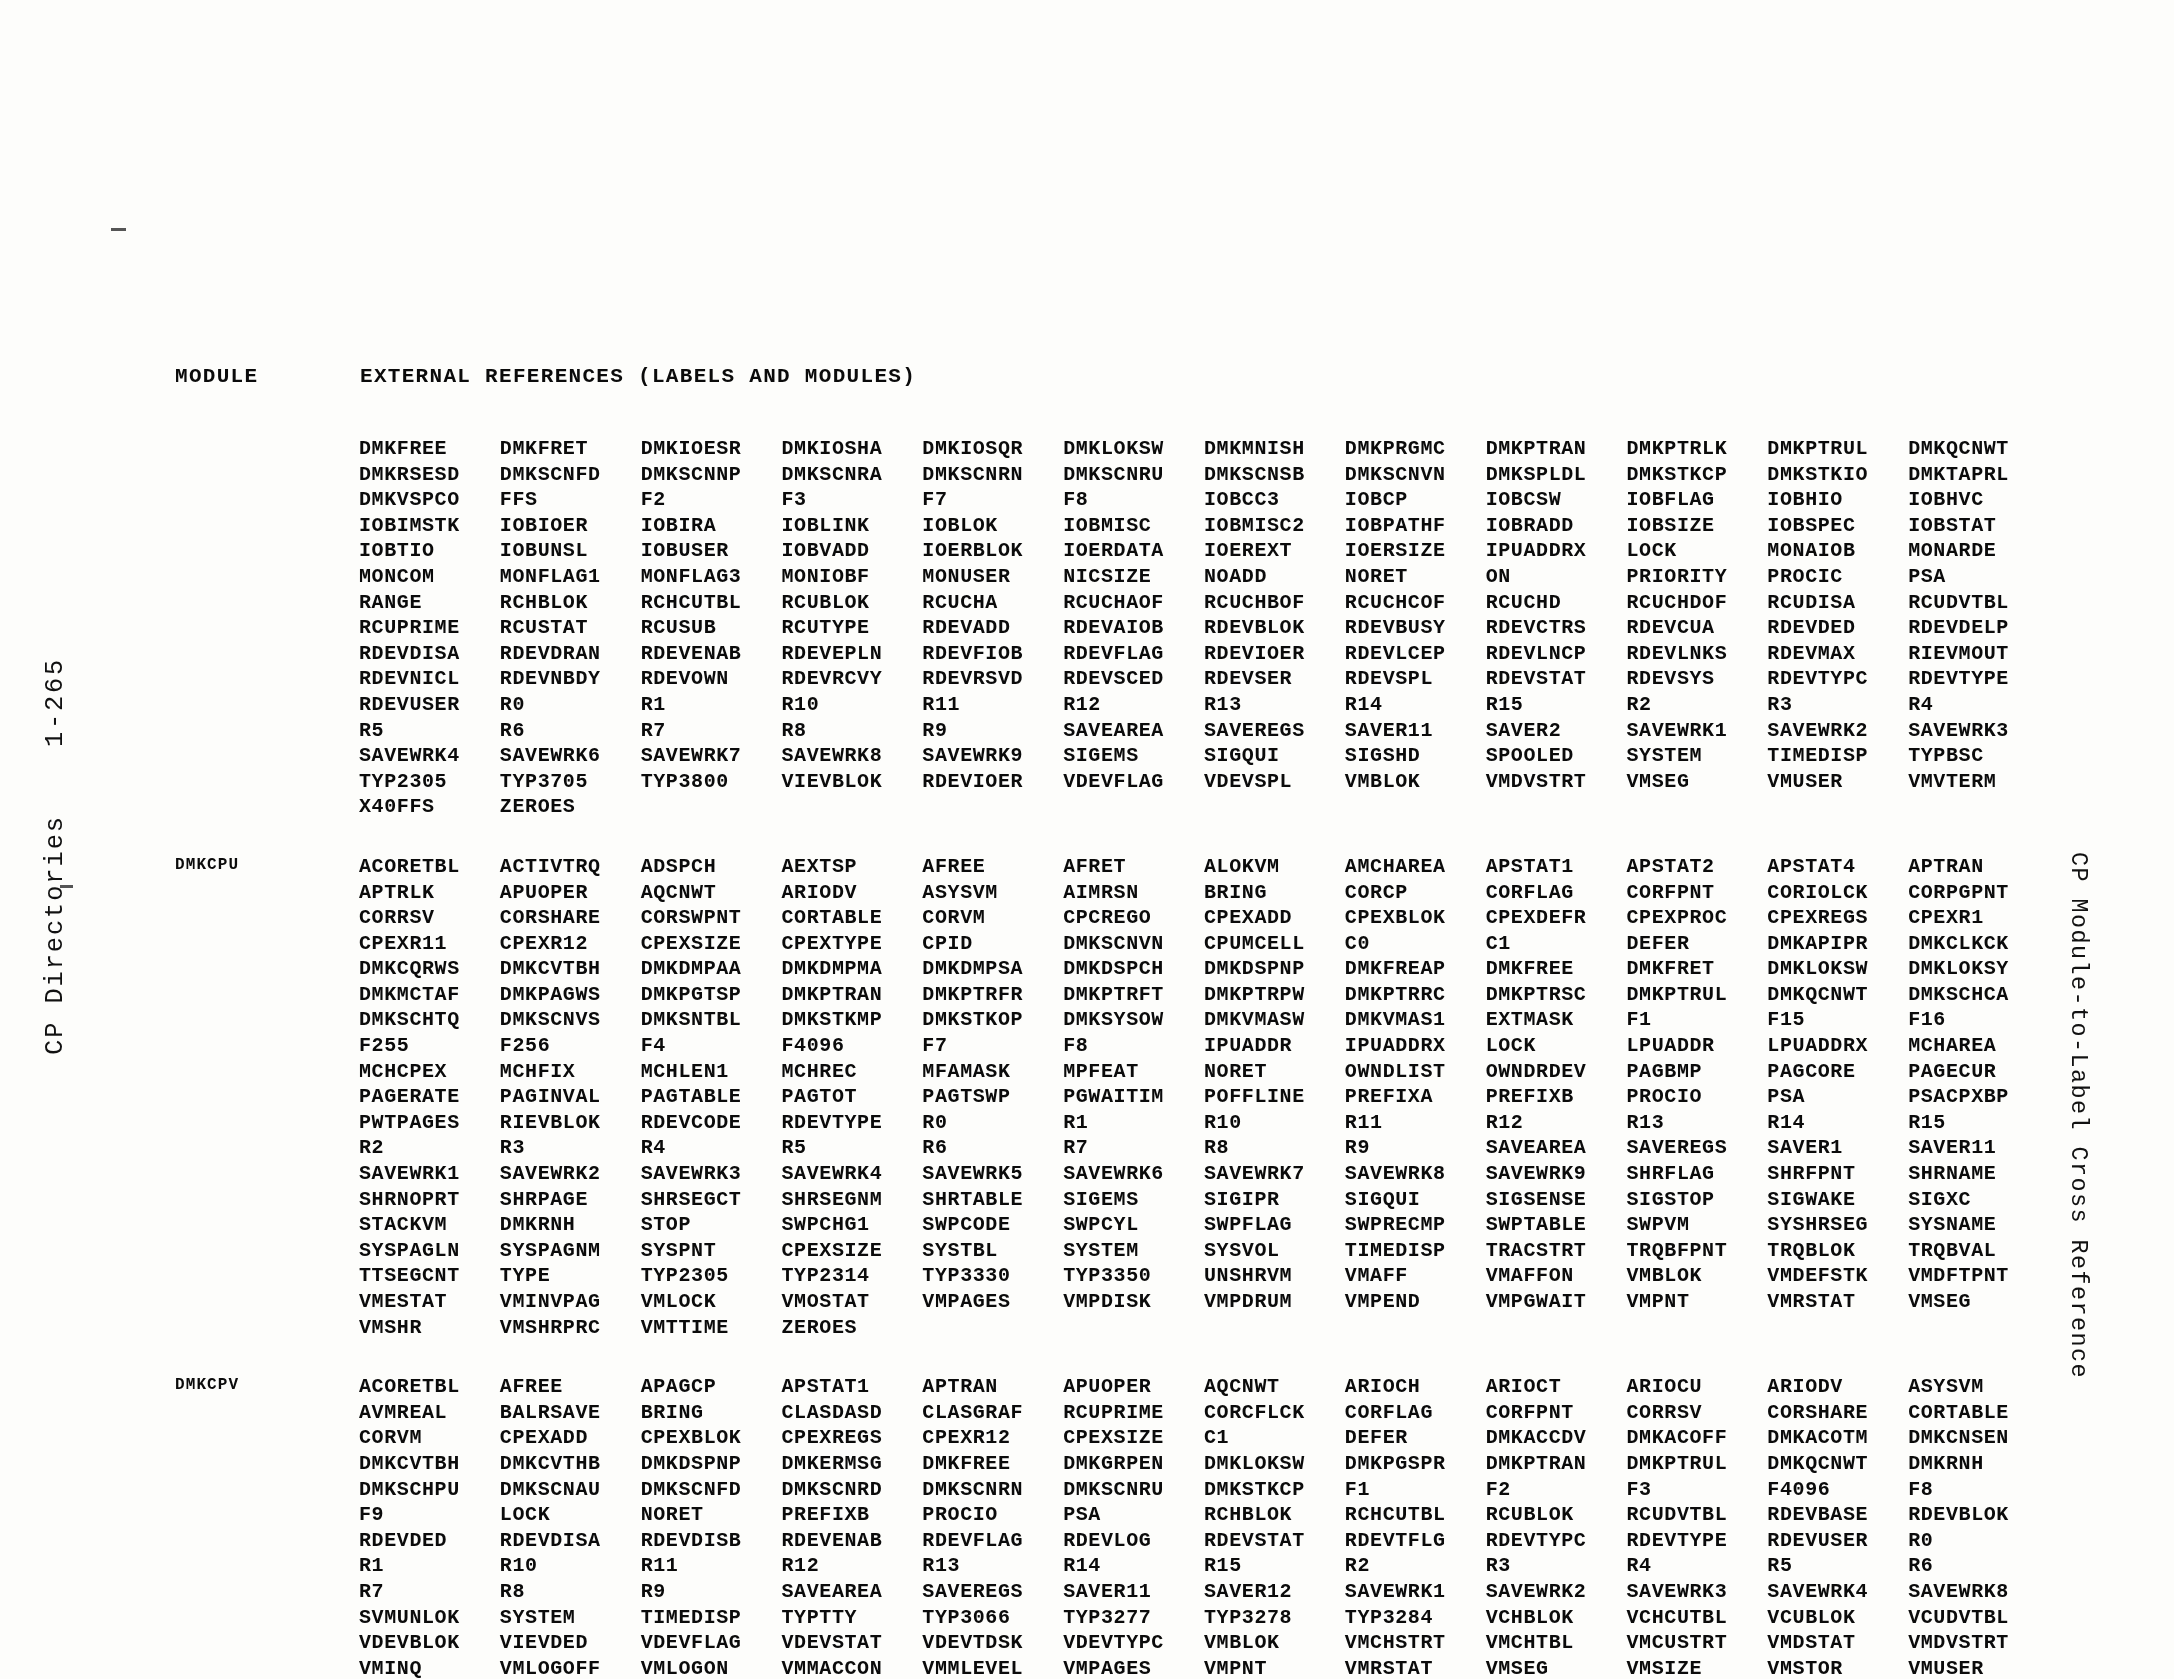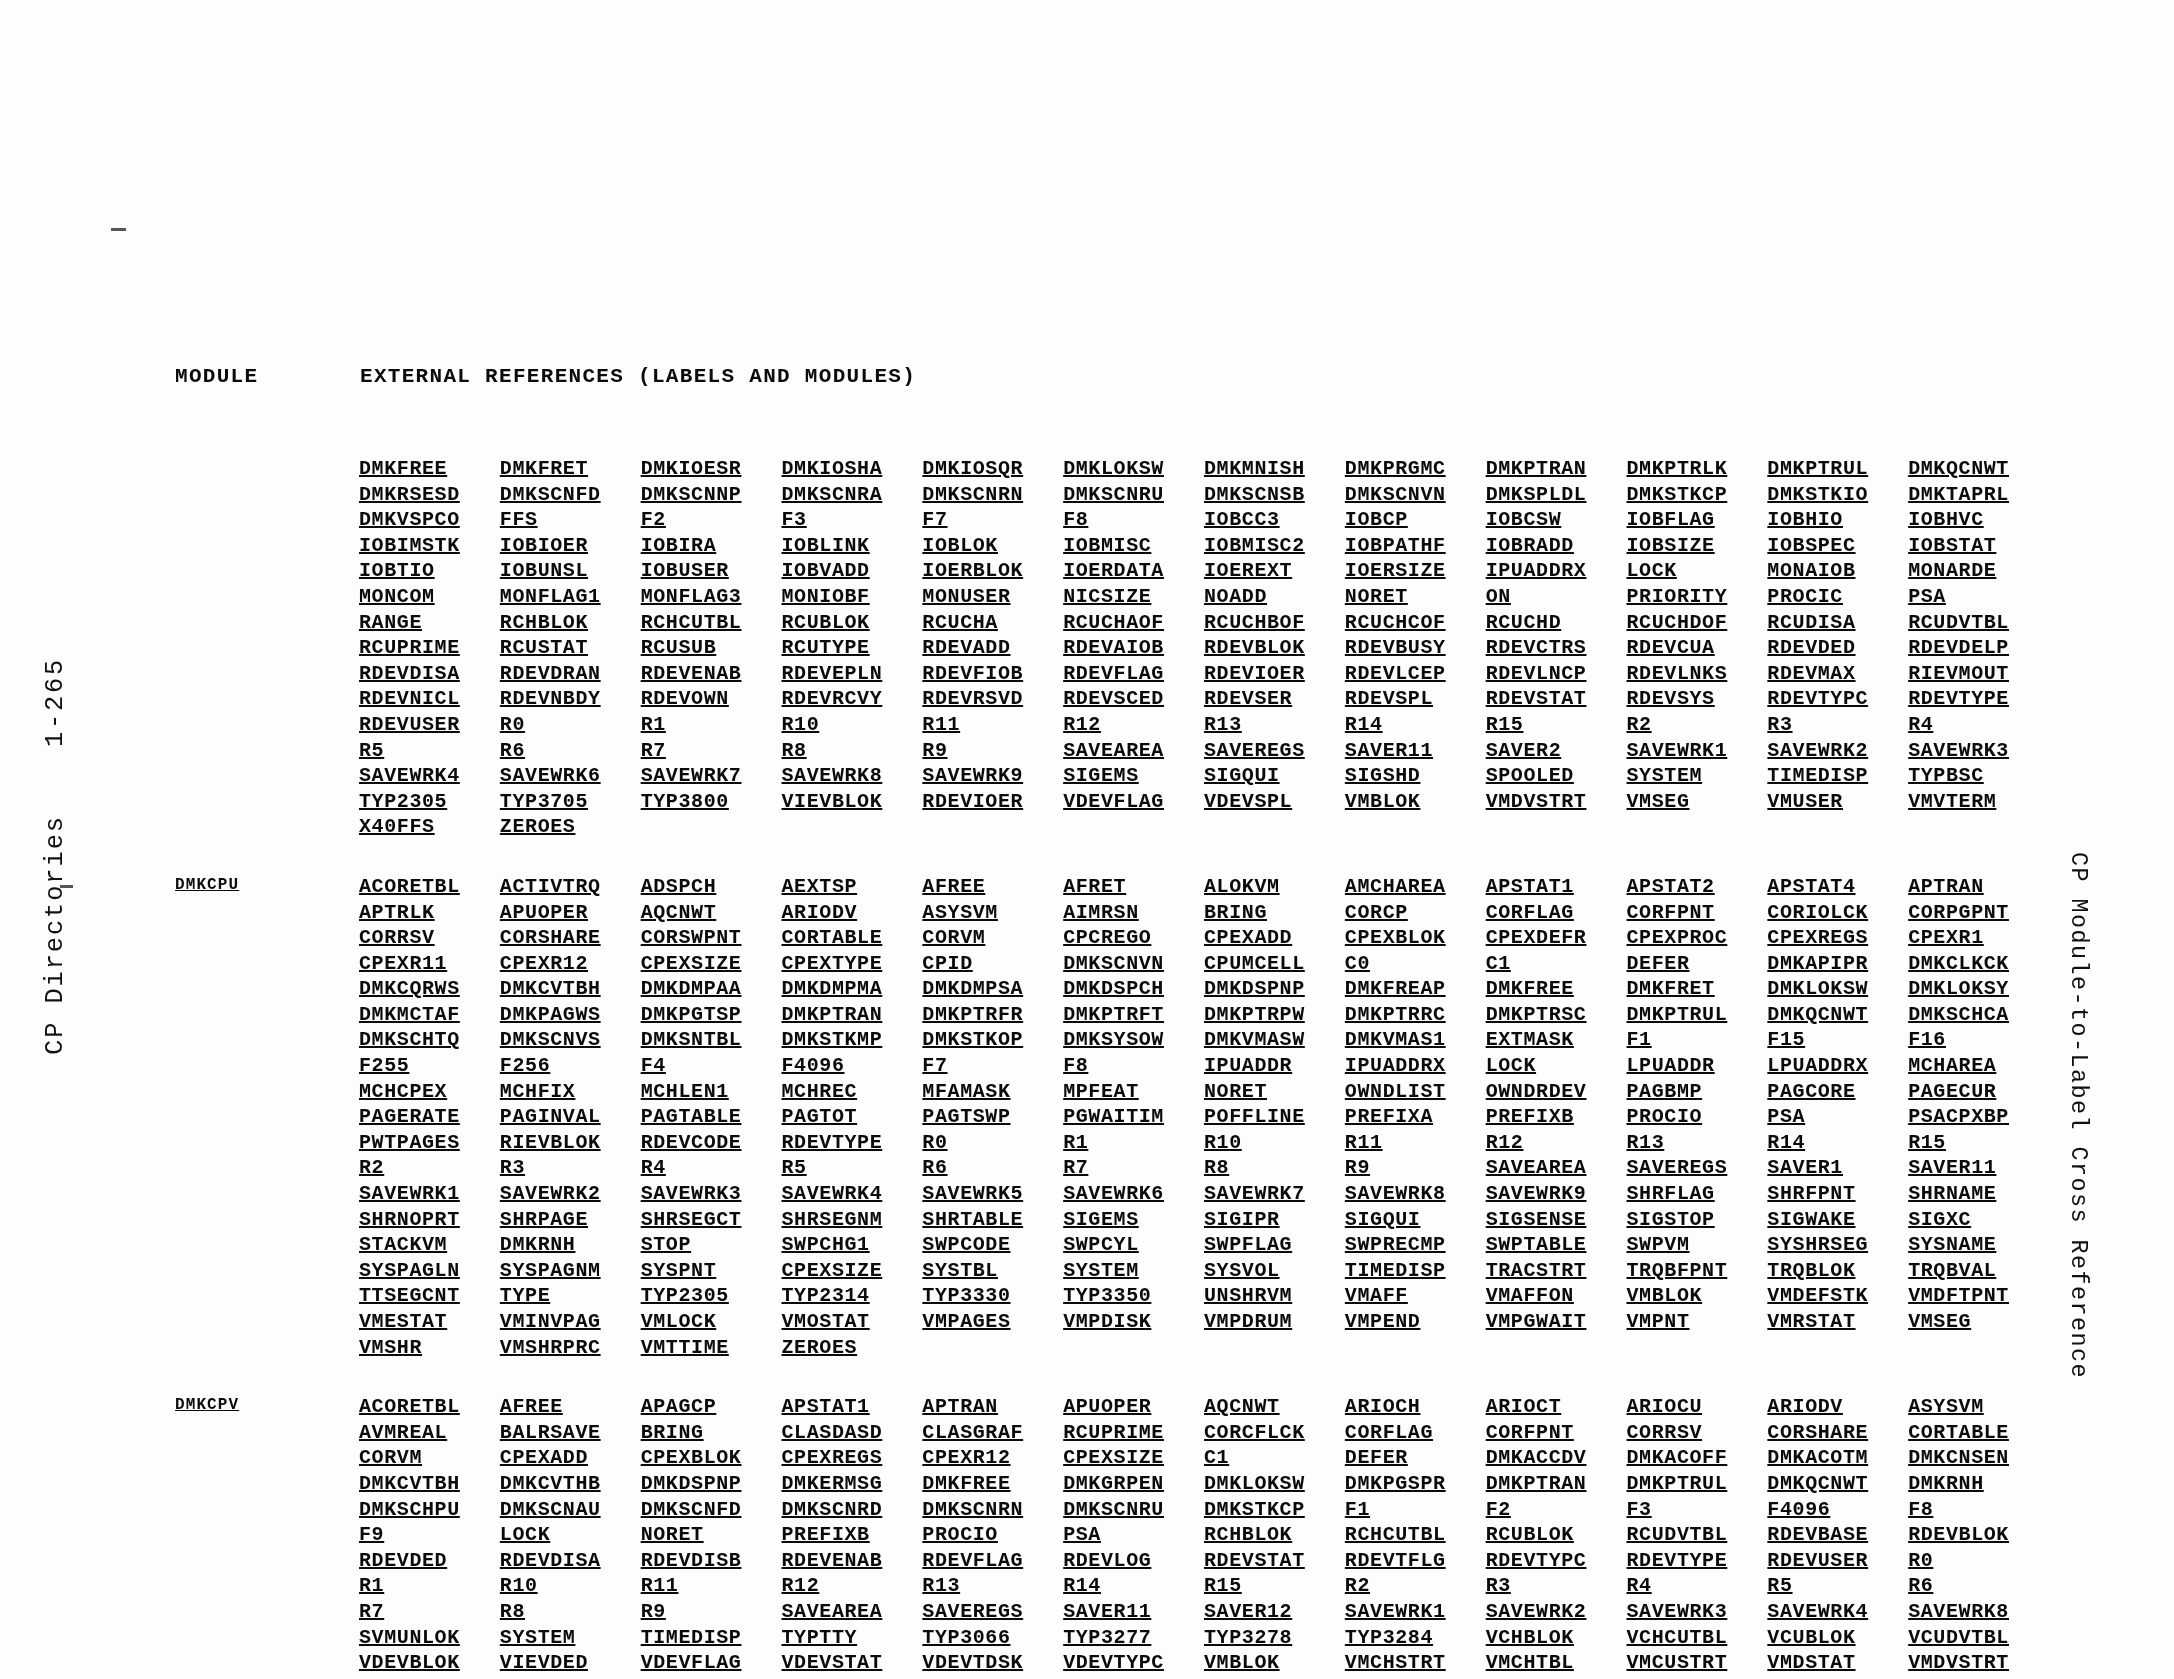--- a/index.html
+++ b/index.html
@@ -68,30 +68,29 @@
     top: 365px;
     width: 1874px;
   }
 
   .header-row {
     display: flex;
     align-items: baseline;
     font-weight: bold;
     font-size: 21px;
     letter-spacing: 1.3px;
-    margin-bottom: 68px;
+    margin-bottom: 48px;
   }
   .header-row .h-module { width: 185px; }
   .header-row .h-refs   { }
 
   .module-block {
     display: flex;
     align-items: flex-start;
     margin-bottom: 34px;
-    text-decoration: underline;
   }
   .module-name {
     width: 126px;
     flex: 0 0 126px;
     font-weight: bold;
     font-size: 16px;
     letter-spacing: 1.1px;
     padding-top: 1.9px;
     white-space: nowrap;
   }

